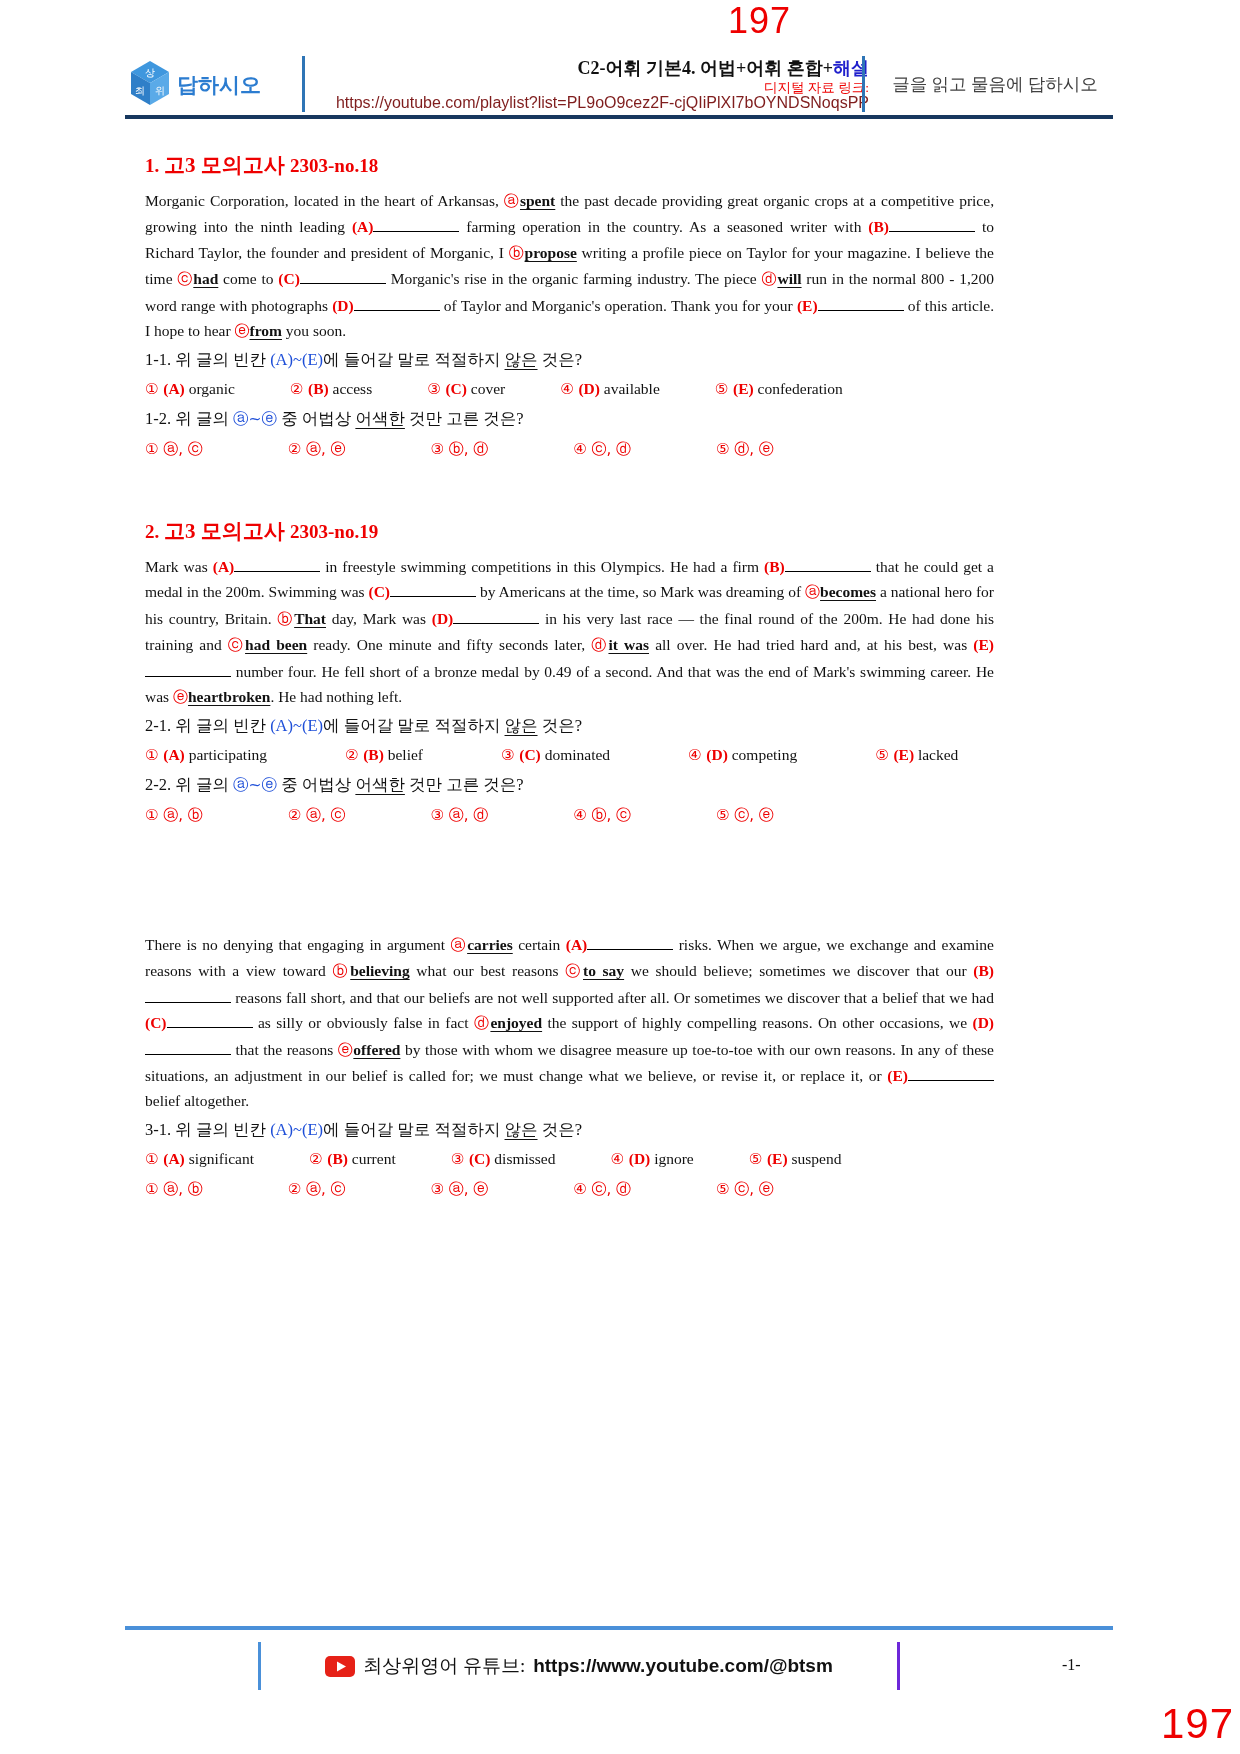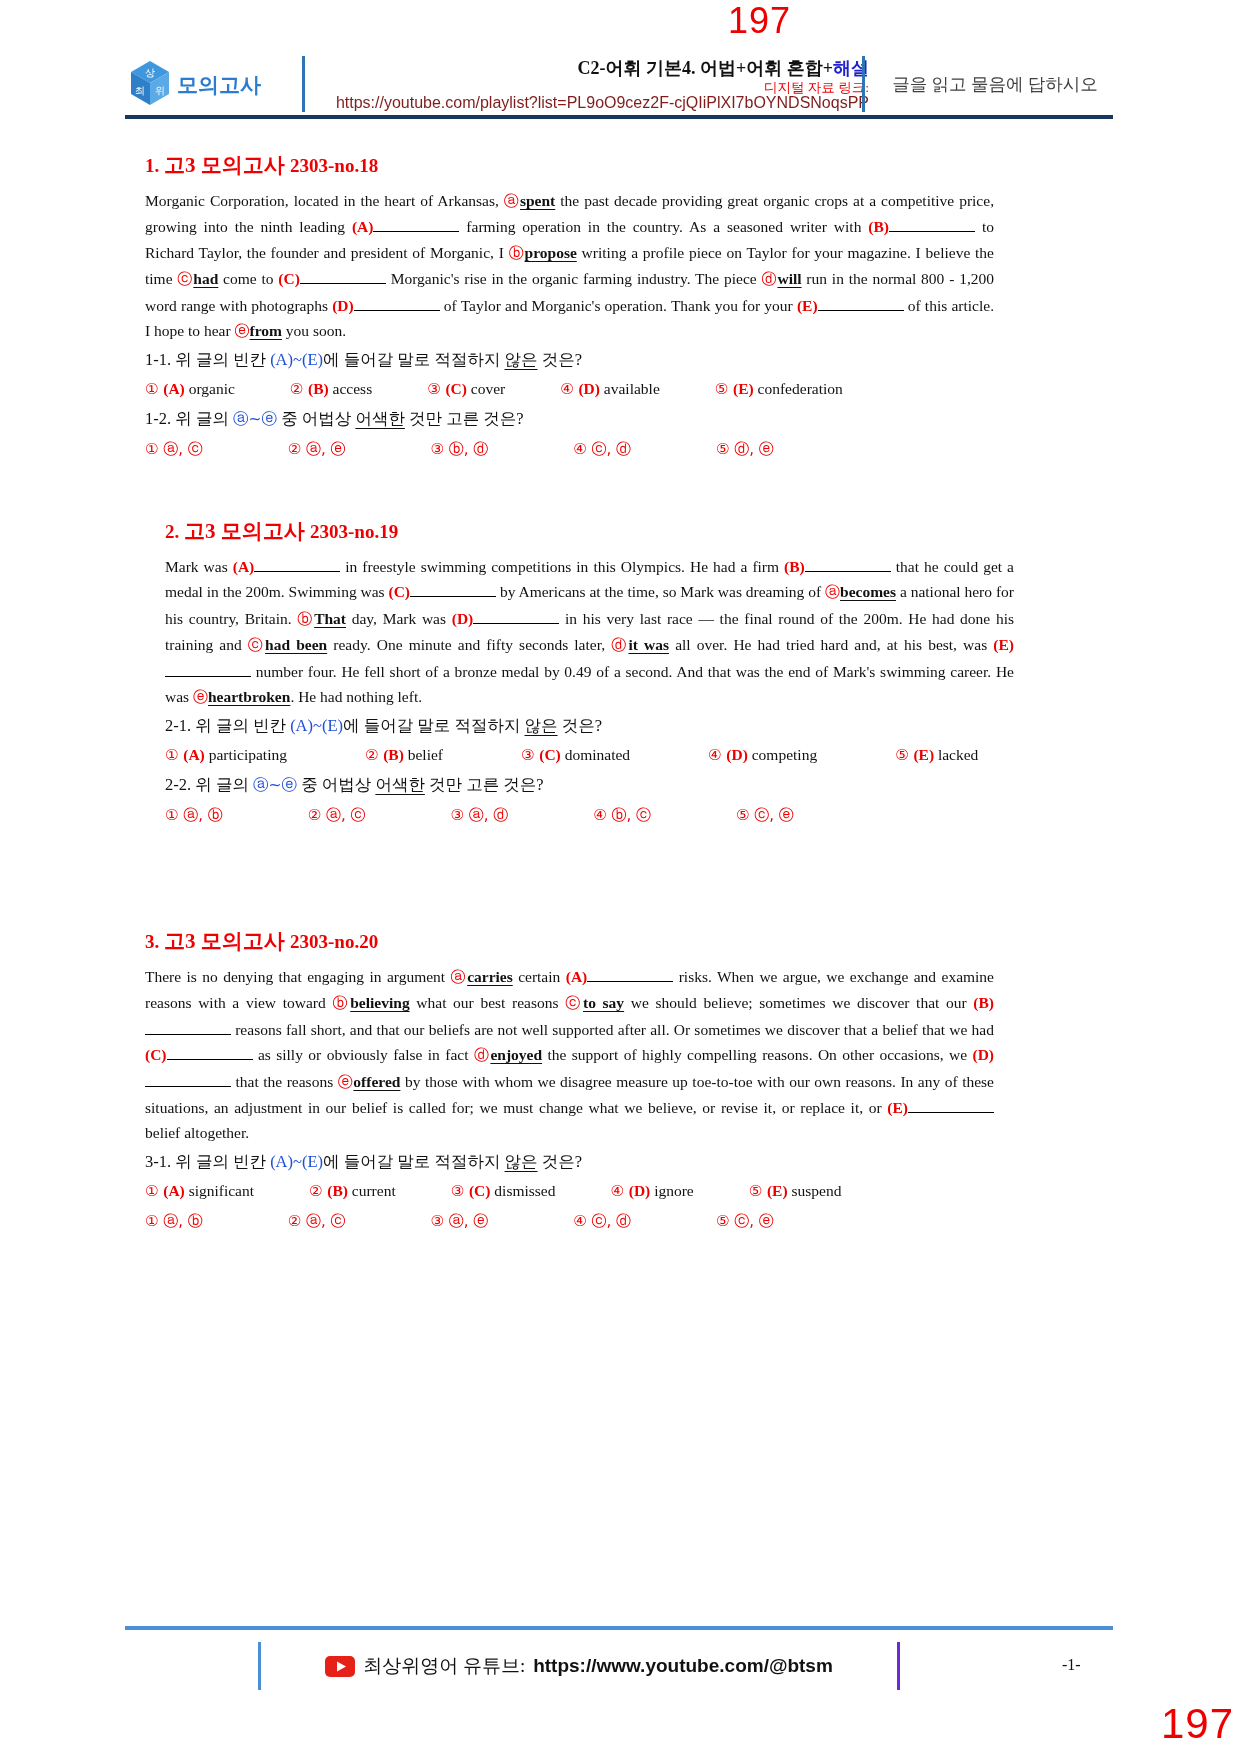--- a/index.html
+++ b/index.html
@@ -23,21 +23,21 @@
   .head-center{position:absolute;left:199px;top:0;width:545px;text-align:right;}
   .head-title{font-size:18px;font-weight:bold;color:#111;line-height:24px;}
   .title-blue{color:#2020cc;}
   .head-link-label{font-size:13.5px;color:#ee0000;line-height:15px;}
   .head-link-url{font-size:16px;color:#7f1d1d;line-height:15px;font-family:"Liberation Sans",sans-serif;}
   .head-right{position:absolute;left:750px;top:16px;width:240px;text-align:center;font-size:17.5px;color:#404040;}
   .rule-navy{position:absolute;top:115px;left:125px;width:988px;height:4px;background:#17375e;}
   
   .section{position:absolute;left:145px;width:849px;}
   .section.s1{top:150px;}
-  .section.s2{top:516px;margin-left:20px;}
+  .section.s2{top:516px;}
   .section.s3{top:926px;}
   .sec-head{color:#ee0000;font-weight:bold;line-height:30px;white-space:nowrap;}
   .sec-num{font-size:19px;}
   .sec-kor{font-size:21px;}
   .sec-code{font-size:19px;}
   .passage{margin:6px 0 4px 0;text-align:justify;font-size:15.5px;line-height:25.4px;color:#111;}
   .circ{color:#ee0000;font-family:"DejaVu Sans",sans-serif;font-size:15px;}
   .gram{font-weight:bold;text-decoration:underline;text-underline-offset:3px;}
   .blank-label{color:#ee0000;font-weight:bold;}
   .blank-line{display:inline-block;width:86px;height:12px;border-bottom:1.6px solid #000;}
@@ -71,21 +71,21 @@
 
   <div class="header">
     <svg class="logo" width="42" height="46" viewBox="0 0 42 46">
       <polygon points="21,1 40,12 21,23 2,12" fill="#3f97de"></polygon>
       <polygon points="2,12 21,23 21,45 2,34" fill="#2f7fc8"></polygon>
       <polygon points="40,12 21,23 21,45 40,34" fill="#5aaae8"></polygon>
       <text x="21" y="16" font-size="10" fill="#ffffff" text-anchor="middle" font-family="Liberation Sans, sans-serif">상</text>
       <text x="11" y="34" font-size="10" fill="#ffffff" text-anchor="middle" font-family="Liberation Sans, sans-serif">최</text>
       <text x="31" y="34" font-size="10" fill="#ffffff" text-anchor="middle" font-family="Liberation Sans, sans-serif">위</text>
     </svg>
-    <div class="brand">모의고사</div>
+    <div class="brand">답하시오</div>
     <div class="vbar vbar1"></div>
     <div class="head-center">
       <div class="head-title"><span>C2-어휘 기본4. 어법+어휘 혼합+</span><span class="title-blue">해설</span></div>
       <div class="head-link-label">디지털 자료 링크:</div>
       <div class="head-link-url">https://youtube.com/playlist?list=PL9oO9cez2F-cjQIiPlXI7bOYNDSNoqsPP</div>
     </div>
     <div class="vbar vbar2"></div>
     <div class="head-right">글을 읽고 물음에 답하시오</div>
   </div>
 
@@ -102,21 +102,20 @@
       </div>
       <div class="section s2">
         <div class="sec-head"><span class="sec-num">2. </span><span class="sec-kor">고3 모의고사 </span><span class="sec-code">2303-no.19</span></div>
         <p class="passage"><span class="ptxt">Mark was </span><span class="blank-label">(A)</span><span class="blank-line"></span><span class="ptxt"> in freestyle swimming competitions in this Olympics. He had a firm </span><span class="blank-label">(B)</span><span class="blank-line"></span><span class="ptxt"> that he could get a medal in the 200m. Swimming was </span><span class="blank-label">(C)</span><span class="blank-line"></span><span class="ptxt"> by Americans at the time, so Mark was dreaming of </span><span class="circ">ⓐ</span><span class="gram">becomes</span><span class="ptxt"> a national hero for his country, Britain. </span><span class="circ">ⓑ</span><span class="gram">That</span><span class="ptxt"> day, Mark was </span><span class="blank-label">(D)</span><span class="blank-line"></span><span class="ptxt"> in his very last race — the final round of the 200m. He had done his training and </span><span class="circ">ⓒ</span><span class="gram">had been</span><span class="ptxt"> ready. One minute and fifty seconds later, </span><span class="circ">ⓓ</span><span class="gram">it was</span><span class="ptxt"> all over. He had tried hard and, at his best, was </span><span class="blank-label">(E)</span><span class="blank-line"></span><span class="ptxt"> number four. He fell short of a bronze medal by 0.49 of a second. And that was the end of Mark's swimming career. He was </span><span class="circ">ⓔ</span><span class="gram">heartbroken</span><span class="ptxt">. He had nothing left.</span></p>
         <div class="q-text"><span>2-1.</span><span> 위 글의 빈칸 </span><span class="q-red">(A)~(E)</span><span>에 들어갈 말로 적절하지 </span><span class="q-under">않은</span><span> 것은?</span></div>
         <div class="opt-row q1row"><span class="opt"><span class="opt-num">① </span><span class="opt-label">(A) </span><span class="opt-word">participating</span></span><span class="spacer"></span><span class="opt"><span class="opt-num">② </span><span class="opt-label">(B) </span><span class="opt-word">belief</span></span><span class="spacer"></span><span class="opt"><span class="opt-num">③ </span><span class="opt-label">(C) </span><span class="opt-word">dominated</span></span><span class="spacer"></span><span class="opt"><span class="opt-num">④ </span><span class="opt-label">(D) </span><span class="opt-word">competing</span></span><span class="spacer"></span><span class="opt"><span class="opt-num">⑤ </span><span class="opt-label">(E) </span><span class="opt-word">lacked</span></span></div>
         <div class="q-text"><span>2-2.</span><span> 위 글의 </span><span class="q-red q-circ">ⓐ~ⓔ</span><span> 중 어법상 </span><span class="q-under">어색한</span><span> 것만 고른 것은?</span></div>
         <div class="opt-row q2row"><span class="opt"><span class="opt-num">① </span><span class="opt-pair">ⓐ, ⓑ</span></span><span class="spacer sp2"></span><span class="opt"><span class="opt-num">② </span><span class="opt-pair">ⓐ, ⓒ</span></span><span class="spacer sp2"></span><span class="opt"><span class="opt-num">③ </span><span class="opt-pair">ⓐ, ⓓ</span></span><span class="spacer sp2"></span><span class="opt"><span class="opt-num">④ </span><span class="opt-pair">ⓑ, ⓒ</span></span><span class="spacer sp2"></span><span class="opt"><span class="opt-num">⑤ </span><span class="opt-pair">ⓒ, ⓔ</span></span></div>
       </div>
       <div class="section s3">
-        <div class="sec-head"><span class="sec-num">3. </span><span class="sec-kor">고3 모의고사 </span><span class="sec-code">2303-no.20</span></div>
         <p class="passage"><span class="ptxt">There is no denying that engaging in argument </span><span class="circ">ⓐ</span><span class="gram">carries</span><span class="ptxt"> certain </span><span class="blank-label">(A)</span><span class="blank-line"></span><span class="ptxt"> risks. When we argue, we exchange and examine reasons with a view toward </span><span class="circ">ⓑ</span><span class="gram">believing</span><span class="ptxt"> what our best reasons </span><span class="circ">ⓒ</span><span class="gram">to say</span><span class="ptxt"> we should believe; sometimes we discover that our </span><span class="blank-label">(B)</span><span class="blank-line"></span><span class="ptxt"> reasons fall short, and that our beliefs are not well supported after all. Or sometimes we discover that a belief that we had </span><span class="blank-label">(C)</span><span class="blank-line"></span><span class="ptxt"> as silly or obviously false in fact </span><span class="circ">ⓓ</span><span class="gram">enjoyed</span><span class="ptxt"> the support of highly compelling reasons. On other occasions, we </span><span class="blank-label">(D)</span><span class="blank-line"></span><span class="ptxt"> that the reasons </span><span class="circ">ⓔ</span><span class="gram">offered</span><span class="ptxt"> by those with whom we disagree measure up toe-to-toe with our own reasons. In any of these situations, an adjustment in our belief is called for; we must change what we believe, or revise it, or replace it, or </span><span class="blank-label">(E)</span><span class="blank-line"></span><span class="ptxt"> belief altogether.</span></p>
         <div class="q-text"><span>3-1.</span><span> 위 글의 빈칸 </span><span class="q-red">(A)~(E)</span><span>에 들어갈 말로 적절하지 </span><span class="q-under">않은</span><span> 것은?</span></div>
         <div class="opt-row q1row"><span class="opt"><span class="opt-num">① </span><span class="opt-label">(A) </span><span class="opt-word">significant</span></span><span class="spacer"></span><span class="opt"><span class="opt-num">② </span><span class="opt-label">(B) </span><span class="opt-word">current</span></span><span class="spacer"></span><span class="opt"><span class="opt-num">③ </span><span class="opt-label">(C) </span><span class="opt-word">dismissed</span></span><span class="spacer"></span><span class="opt"><span class="opt-num">④ </span><span class="opt-label">(D) </span><span class="opt-word">ignore</span></span><span class="spacer"></span><span class="opt"><span class="opt-num">⑤ </span><span class="opt-label">(E) </span><span class="opt-word">suspend</span></span></div>
         <div class="opt-row q2row"><span class="opt"><span class="opt-num">① </span><span class="opt-pair">ⓐ, ⓑ</span></span><span class="spacer sp2"></span><span class="opt"><span class="opt-num">② </span><span class="opt-pair">ⓐ, ⓒ</span></span><span class="spacer sp2"></span><span class="opt"><span class="opt-num">③ </span><span class="opt-pair">ⓐ, ⓔ</span></span><span class="spacer sp2"></span><span class="opt"><span class="opt-num">④ </span><span class="opt-pair">ⓒ, ⓓ</span></span><span class="spacer sp2"></span><span class="opt"><span class="opt-num">⑤ </span><span class="opt-pair">ⓒ, ⓔ</span></span></div>
       </div>
     </div>
 
   <div class="rule-footer"></div>
   <div class="footer-box">
     <svg width="30" height="21" viewBox="0 0 30 21">

